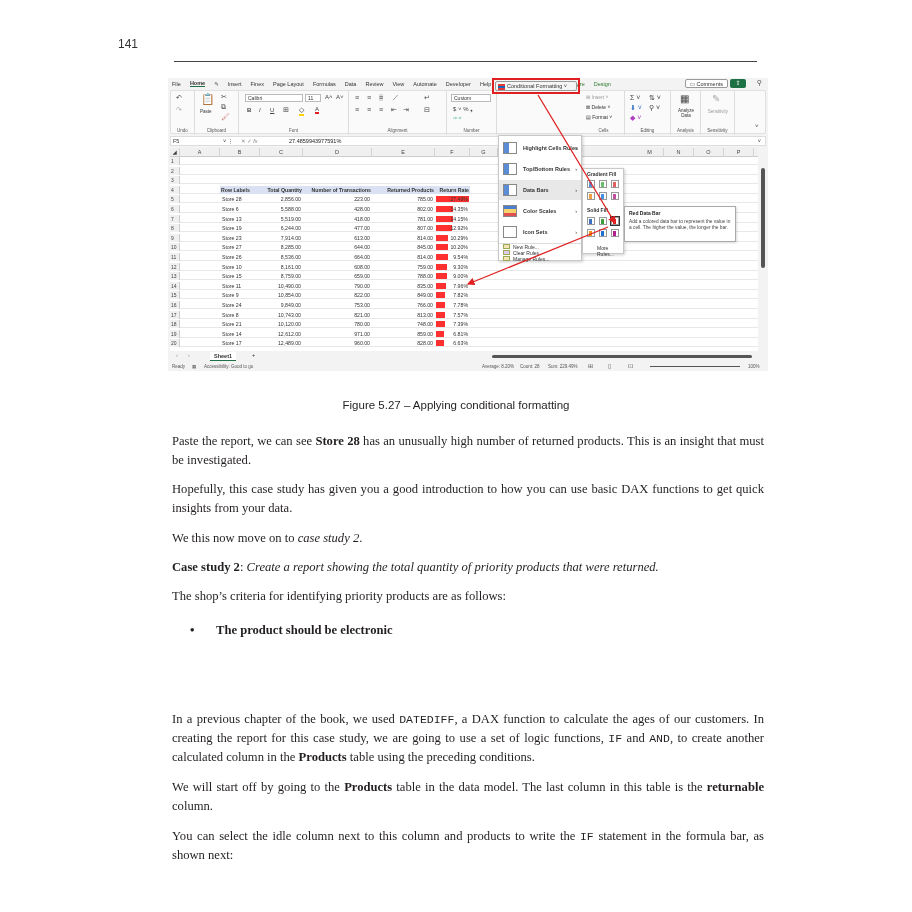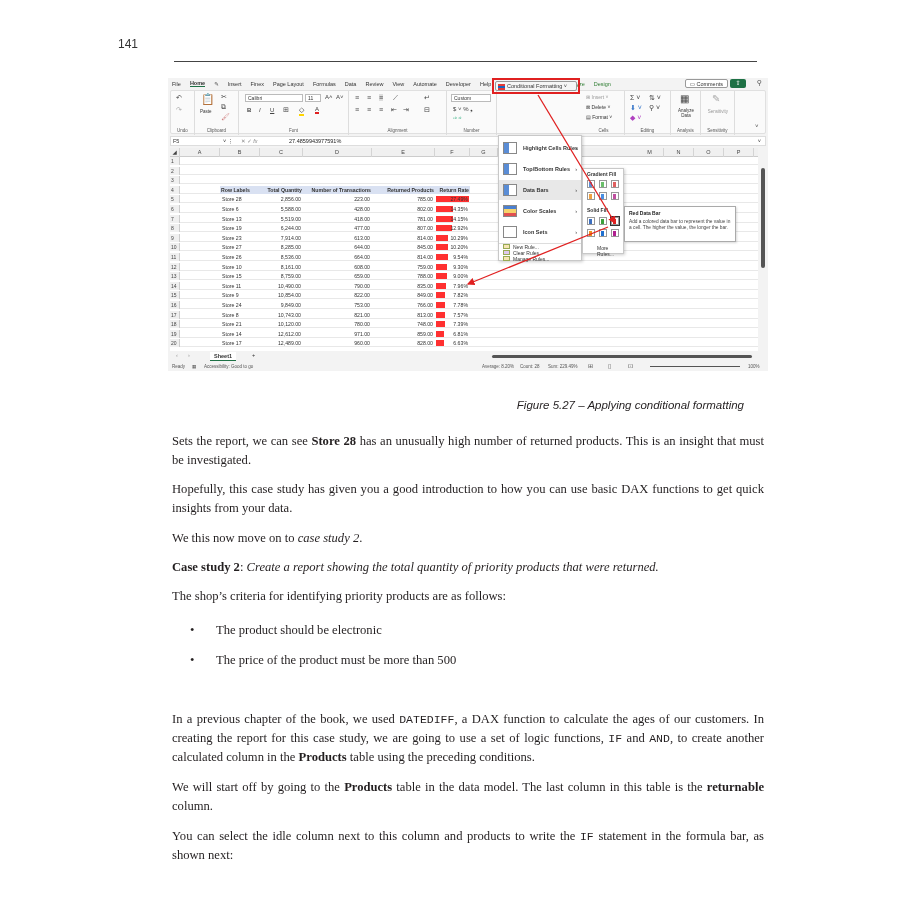--- a/index.html
+++ b/index.html
@@ -69,21 +69,21 @@
   .bar-ic::after { content: ""; position: absolute; left: 1px; top: 1px; width: 3px; height: 5px; background: var(--c); }
   .bar-ic.selected { outline: 1.5px solid #333; }
   .more-rules { position: absolute; left: 14px; top: 76px; font-size: 5px; }
 
   .tooltip { position: absolute; left: 456px; top: 128px; width: 112px; height: 36px; background: #fff; border: 1px solid #aaa; box-shadow: 1px 1px 2px rgba(0,0,0,0.15); padding: 3px 4px; font-size: 4.8px; color: #444; line-height: 6.5px; }
   .tooltip .tt-title { font-weight: bold; color: #222; margin-bottom: 2px; font-size: 5px; }
 
   .arrows { position: absolute; left: 0; top: 0; width: 600px; height: 293px; pointer-events: none; }
 
   
-  .caption { position: absolute; left: 0; width: 744px; top: 399px; text-align: right; font-family: "Liberation Sans", sans-serif; font-size: 11.5px; color: #231f20; font-style: italic; }
+  .caption { position: absolute; left: 0; width: 912px; top: 399px; text-align: center; font-family: "Liberation Sans", sans-serif; font-size: 11.5px; color: #231f20; }
   .body-text { position: absolute; left: 172px; width: 592px; font-size: 12.6px; line-height: 19px; color: #231f20; text-align: justify; }
   .body-text b { font-weight: bold; }
   .body-text i { font-style: italic; }
   .code { font-family: "Liberation Mono", monospace; font-size: 11.5px; }
   .bullets { position: absolute; left: 190px; width: 560px; font-size: 12.6px; color: #231f20; }
   .bullets li { list-style: none; position: relative; padding-left: 26px; height: 30px; line-height: 19px; }
   .bullets li::before { content: "•"; position: absolute; left: 0; top: 0; }
 </style>
 </head>
 <body>
@@ -479,37 +479,36 @@
       </marker>
     </defs>
     <line x1="370" y1="17" x2="447" y2="145" stroke="#e02020" stroke-width="1.3" marker-end="url(#ah)"></line>
     <line x1="440" y1="149" x2="300" y2="206" stroke="#e02020" stroke-width="1.3" marker-end="url(#ah)"></line>
   </svg>
 </div>
 
 <div class="caption">Figure 5.27 – Applying conditional formatting</div>
 
 <p class="body-text" style="top:432px;">
-  <span>Sets the report, we can see </span><b>Store 28</b><span> has an unusually high number of returned products. This is an insight that must be investigated.</span>
+  <span>Paste the report, we can see </span><b>Store 28</b><span> has an unusually high number of returned products. This is an insight that must be investigated.</span>
 </p>
 <p class="body-text" style="top:480px;">
   <span>Hopefully, this case study has given you a good introduction to how you can use basic DAX functions to get quick insights from your data.</span>
 </p>
 <p class="body-text" style="top:529px;">
   <span>We this now move on to </span><i>case study 2</i><span>.</span>
 </p>
 <p class="body-text" style="top:558px;">
   <b>Case study 2</b><span>: </span><i>Create a report showing the total quantity of priority products that were returned.</i>
 </p>
 <p class="body-text" style="top:587px;">
   <span>The shop’s criteria for identifying priority products are as follows:</span>
 </p>
-<ul class="bullets" style="top:621px;">
+<ul class="bullets" style="top:621px;font-weight:bold;">
   <li>The product should be electronic</li>
-  <li>The price of the product must be more than 500</li>
 </ul>
 <p class="body-text" style="top:710px;">
   <span>In a previous chapter of the book, we used </span><span class="code">DATEDIFF</span><span>, a DAX function to calculate the ages of our customers. In creating the report for this case study, we are going to use a set of logic functions, </span><span class="code">IF</span><span> and </span><span class="code">AND</span><span>, to create another calculated column in the </span><b>Products</b><span> table using the preceding conditions.</span>
 </p>
 <p class="body-text" style="top:778px;font-family:Liberation Serif, serif;">
   <span>We will start off by going to the </span><b>Products</b><span> table in the data model. The last column in this table is the </span><b>returnable</b><span> column.</span>
 </p>
 <p class="body-text" style="top:827px;">
   <span>You can select the idle column next to this column and products to write the </span><span class="code">IF</span><span> statement in the formula bar, as shown next:</span>
 </p>

